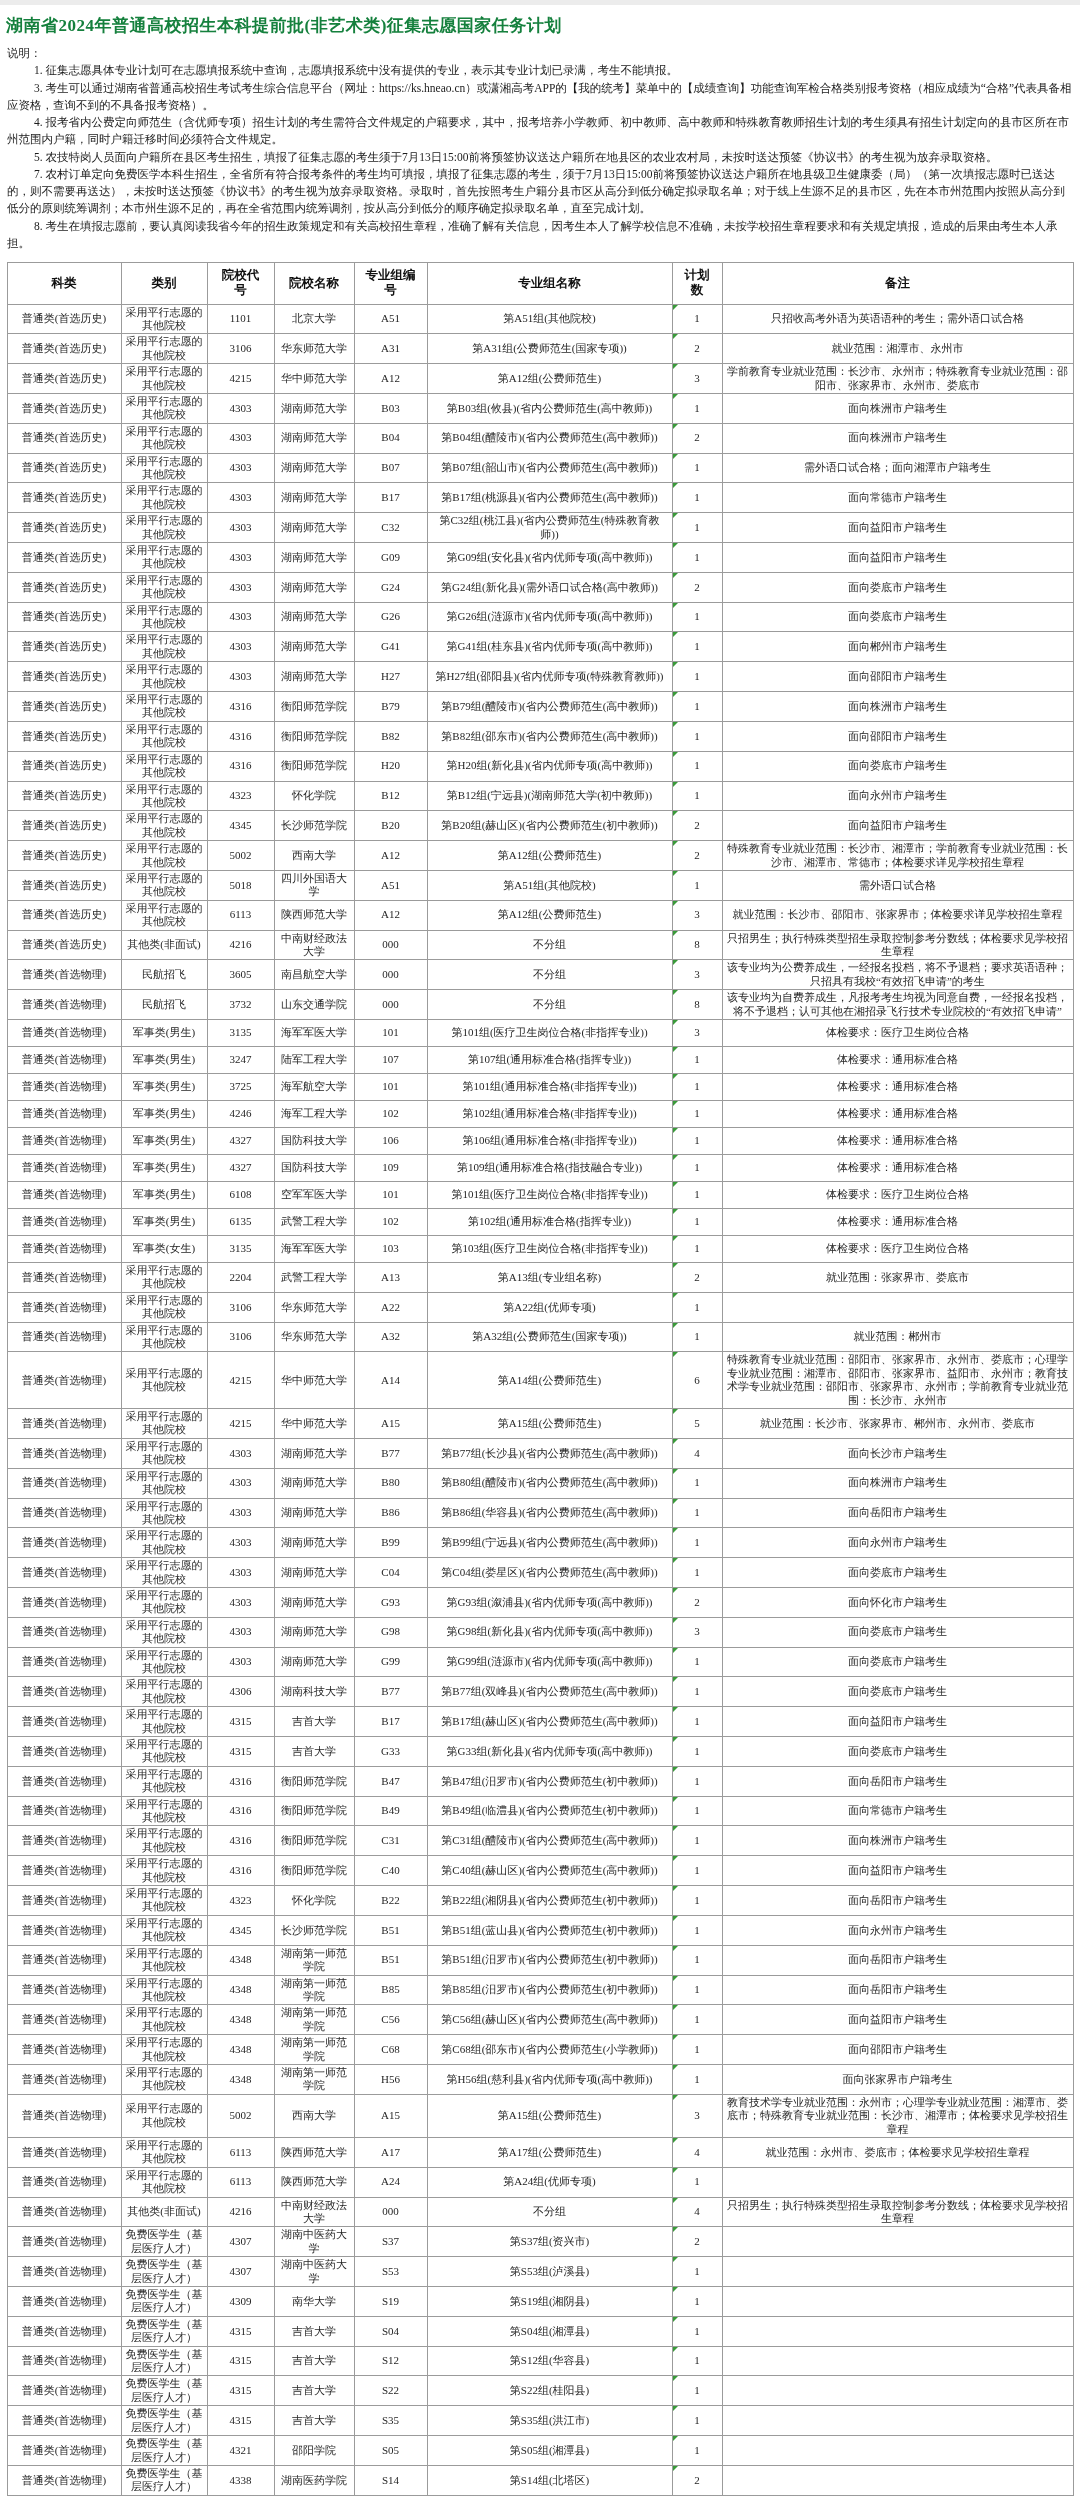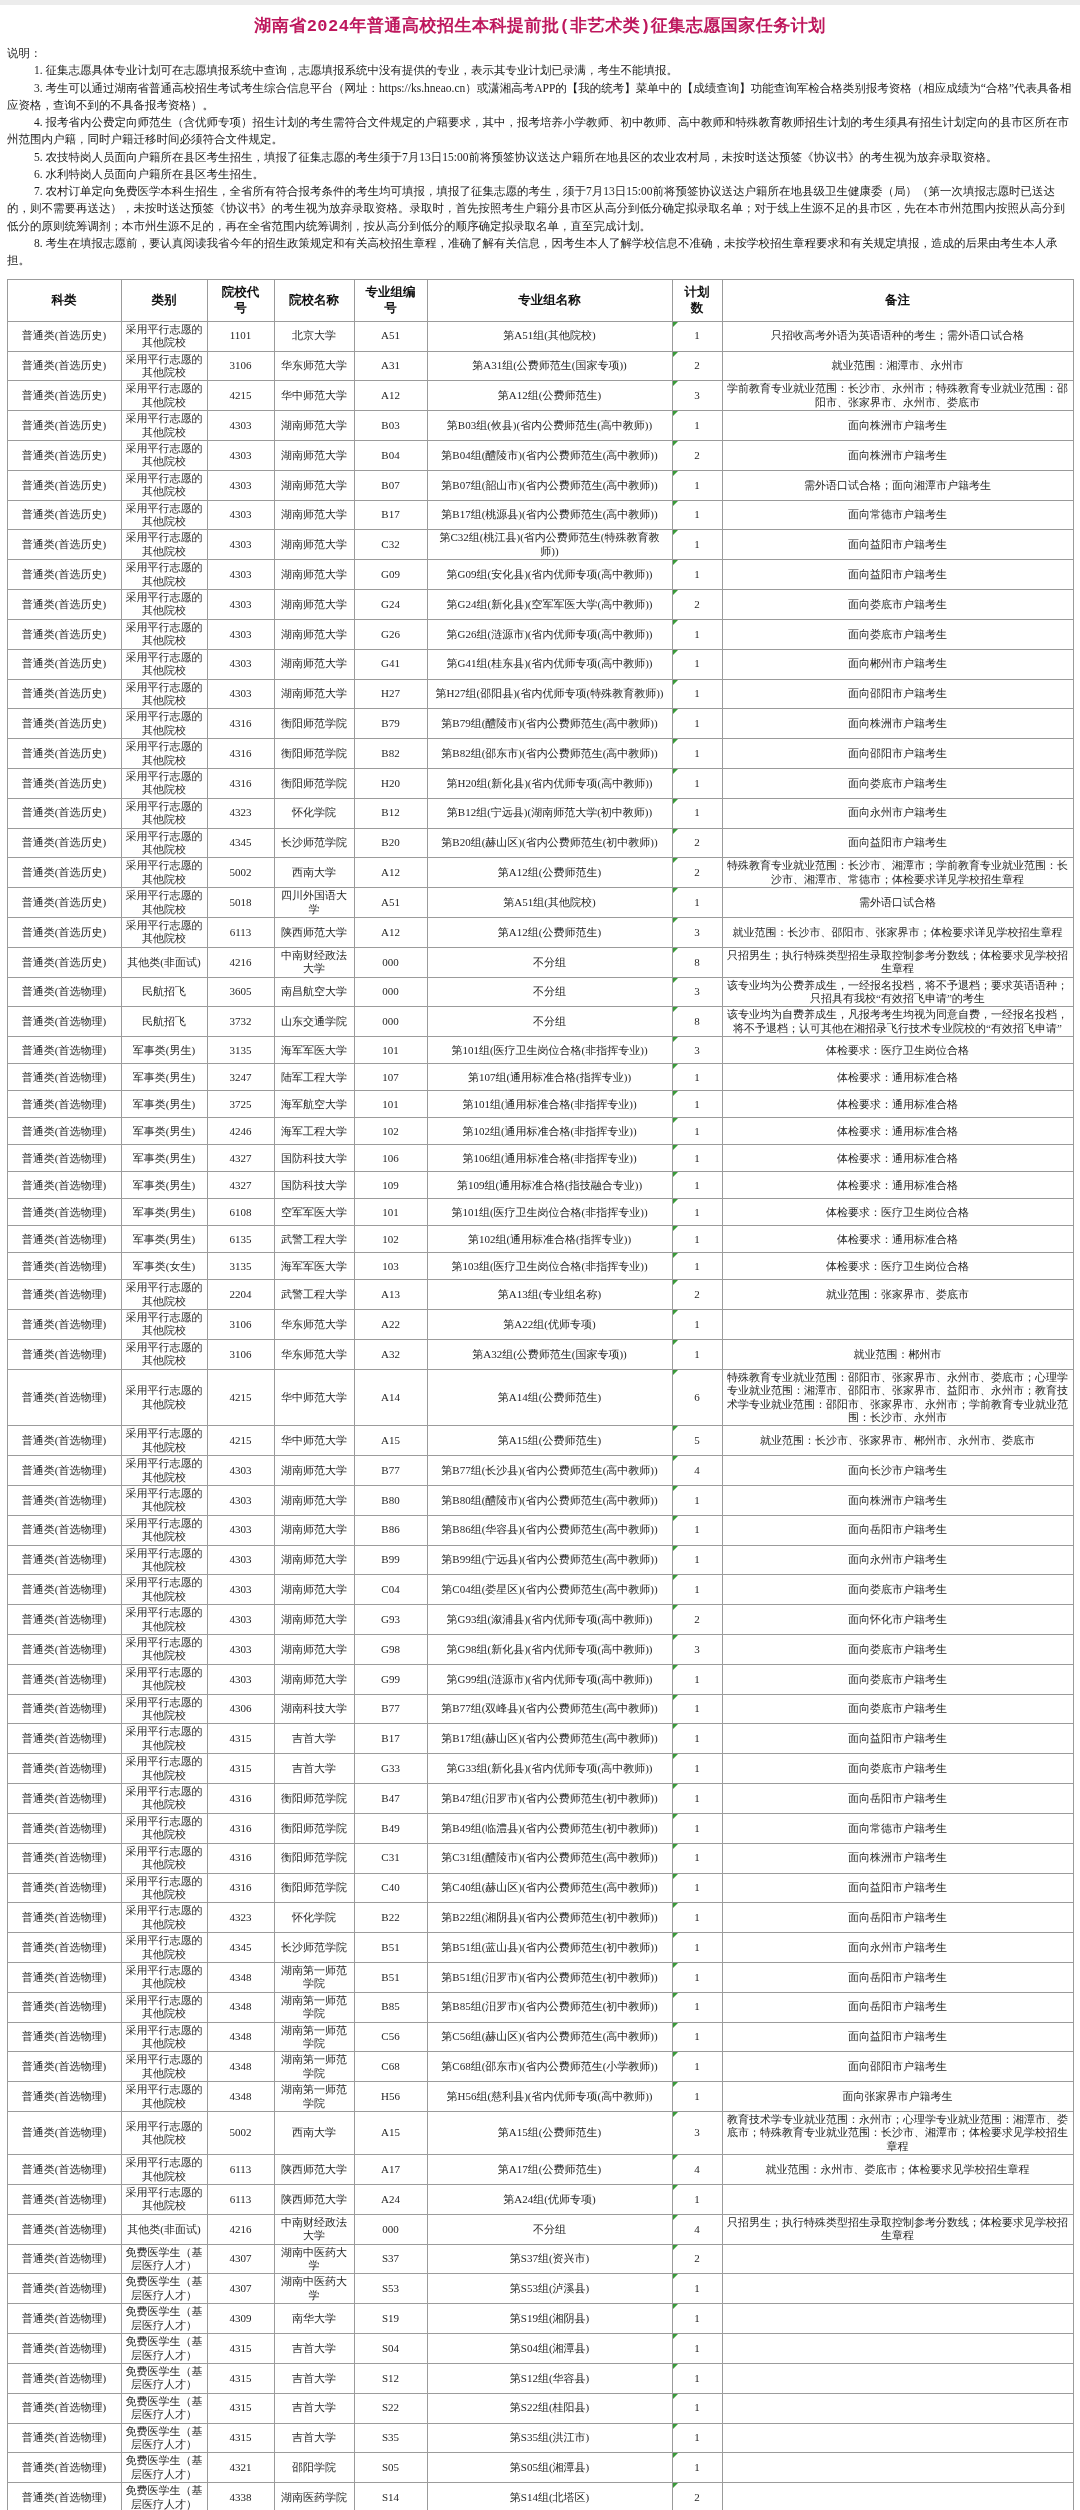--- a/index.html
+++ b/index.html
@@ -1,19 +1,19 @@
 <!DOCTYPE html>
 <html lang="zh" style="--marker: #3a9a3a; --border: #9b9b9b;"><head>
 <meta charset="utf-8">
 <style>
   html,body{margin:0;padding:0;background:#ffffff;}
   body{width:1080px;font-family:"Liberation Serif","DejaVu Serif",serif;color:#222;}
   .top-strip{height:5px;background:#ececec;}
   .page{width:1068px;margin:0 auto;}
-  h1.title{font-size:17px;font-weight:bold;text-align:center;margin:9px 0 8px 0;color:#be185d;letter-spacing:0.5px;font-family:Liberation Mono, monospace;}
+  h1.title{font-size:17px;font-weight:bold;margin:9px 0 8px 0;color:#15803d;letter-spacing:0.5px;}
   .notes{font-size:11.5px;line-height:1.5;margin:0 0 10px 1px;color:#1c1c1c;font-family:Liberation Serif, serif;}
   .notes p{margin:0;}
   .notes-label{text-indent:0;}
   .note{text-indent:27px;}
   table.plan{width:1066px;border-collapse:collapse;table-layout:fixed;margin:0 auto 6px auto;}
   table.plan th, table.plan td{
     border:1px solid var(--border,#9b9b9b);
     text-align:center;vertical-align:middle;
     padding:1px 3px;font-size:11px;line-height:1.22;
     word-break:break-all;position:relative;color:#262626;
@@ -36,21 +36,20 @@
 <div class="page">
   <h1 class="title">湖南省2024年普通高校招生本科提前批(非艺术类)征集志愿国家任务计划</h1>
 
   <div class="notes">
     <p class="notes-label">说明：</p>
     <div>
         <p class="note">1. 征集志愿具体专业计划可在志愿填报系统中查询，志愿填报系统中没有提供的专业，表示其专业计划已录满，考生不能填报。</p>
         <p class="note">3. 考生可以通过湖南省普通高校招生考试考生综合信息平台（网址：https://ks.hneao.cn）或潇湘高考APP的【我的统考】菜单中的【成绩查询】功能查询军检合格类别报考资格（相应成绩为“合格”代表具备相应资格，查询不到的不具备报考资格）。</p>
         <p class="note">4. 报考省内公费定向师范生（含优师专项）招生计划的考生需符合文件规定的户籍要求，其中，报考培养小学教师、初中教师、高中教师和特殊教育教师招生计划的考生须具有招生计划定向的县市区所在市州范围内户籍，同时户籍迁移时间必须符合文件规定。</p>
         <p class="note">5. 农技特岗人员面向户籍所在县区考生招生，填报了征集志愿的考生须于7月13日15:00前将预签协议送达户籍所在地县区的农业农村局，未按时送达预签《协议书》的考生视为放弃录取资格。</p>
-        <p class="note">6. 水利特岗人员面向户籍所在县区考生招生。</p>
         <p class="note">7. 农村订单定向免费医学本科生招生，全省所有符合报考条件的考生均可填报，填报了征集志愿的考生，须于7月13日15:00前将预签协议送达户籍所在地县级卫生健康委（局）（第一次填报志愿时已送达的，则不需要再送达），未按时送达预签《协议书》的考生视为放弃录取资格。录取时，首先按照考生户籍分县市区从高分到低分确定拟录取名单；对于线上生源不足的县市区，先在本市州范围内按照从高分到低分的原则统筹调剂；本市州生源不足的，再在全省范围内统筹调剂，按从高分到低分的顺序确定拟录取名单，直至完成计划。</p>
         <p class="note">8. 考生在填报志愿前，要认真阅读我省今年的招生政策规定和有关高校招生章程，准确了解有关信息，因考生本人了解学校信息不准确，未按学校招生章程要求和有关规定填报，造成的后果由考生本人承担。</p>
       </div>
   </div>
 
   <table class="plan">
     <colgroup>
       <col class="c1">
         <col class="c2">
         <col class="c3">
@@ -162,21 +161,21 @@
           <td>第G09组(安化县)(省内优师专项(高中教师))</td>
           <td class="plan-cell">1</td>
           <td>面向益阳市户籍考生</td>
         </tr>
         <tr>
           <td>普通类(首选历史)</td>
           <td>采用平行志愿的其他院校</td>
           <td>4303</td>
           <td>湖南师范大学</td>
           <td>G24</td>
-          <td>第G24组(新化县)(空军军医大学(高中教师))</td>
+          <td>第G24组(新化县)(需外语口试合格(高中教师))</td>
           <td class="plan-cell">2</td>
           <td>面向娄底市户籍考生</td>
         </tr>
         <tr>
           <td>普通类(首选历史)</td>
           <td>采用平行志愿的其他院校</td>
           <td>4303</td>
           <td>湖南师范大学</td>
           <td>G26</td>
           <td>第G26组(涟源市)(省内优师专项(高中教师))</td>

